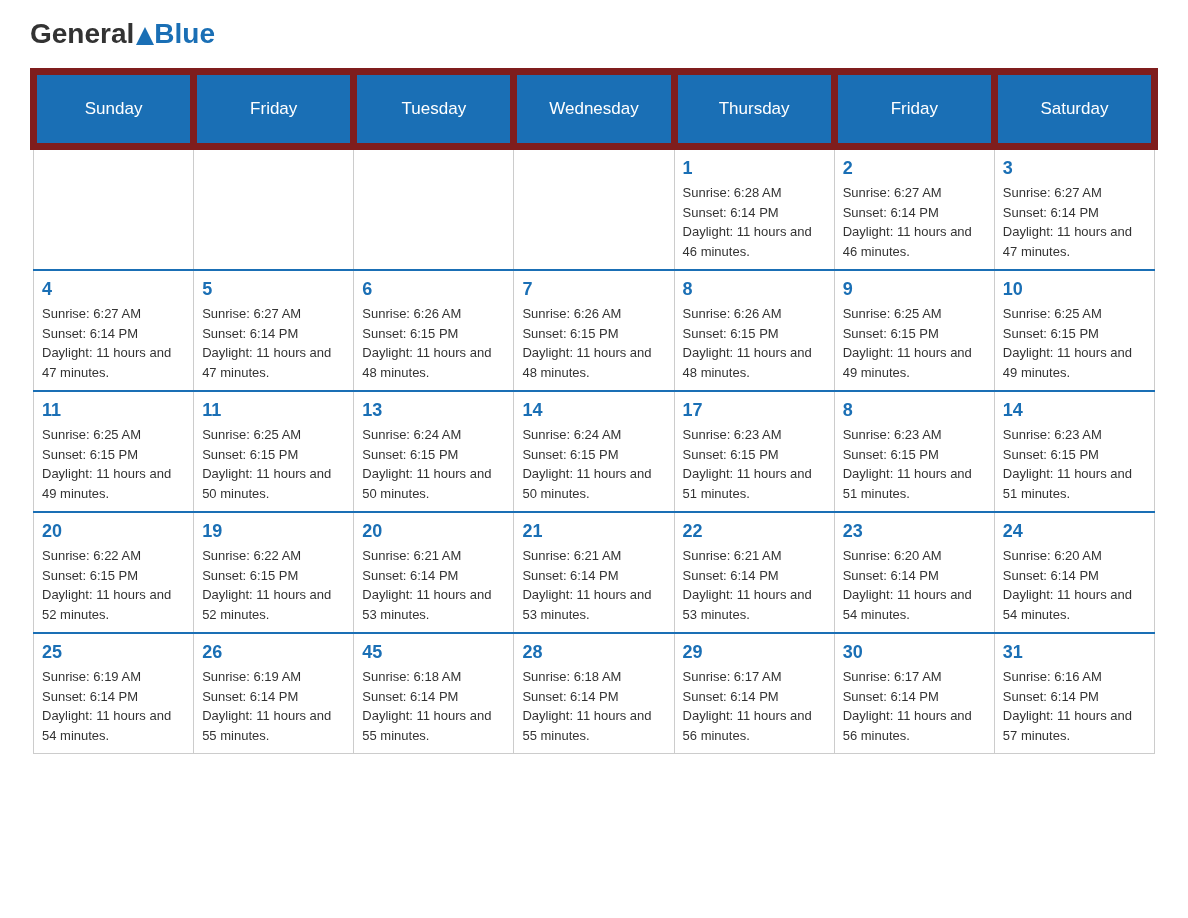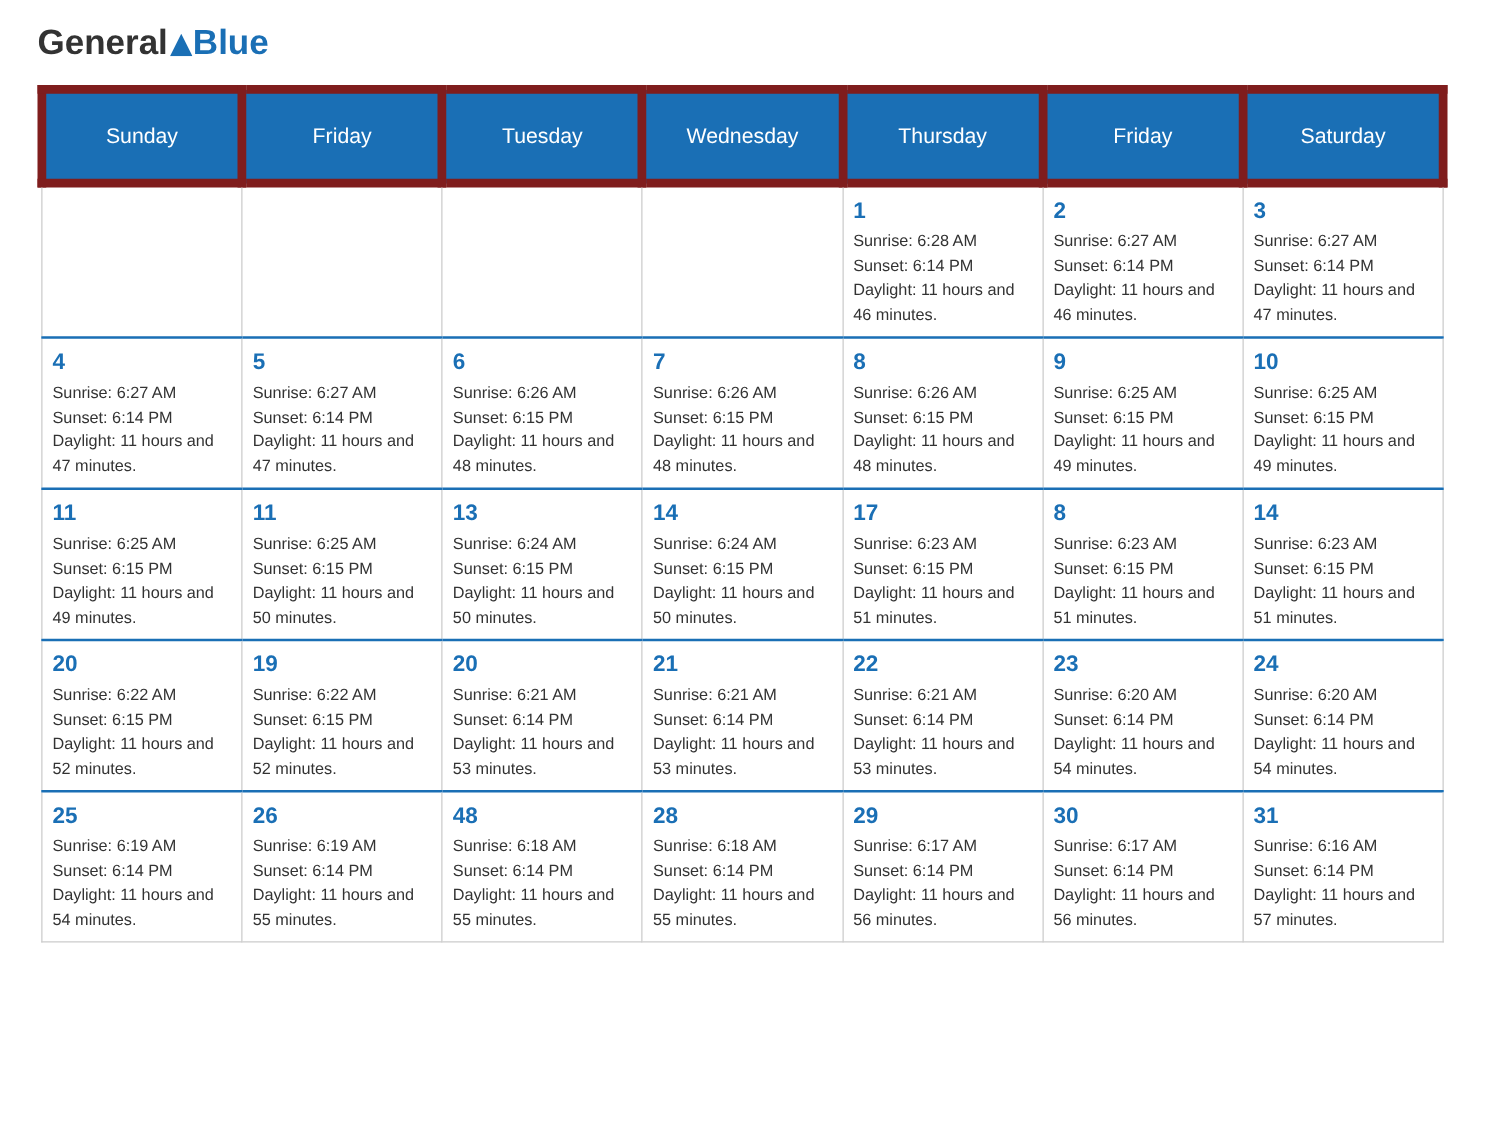--- a/index.html
+++ b/index.html
@@ -283,21 +283,21 @@
 Sunset: 6:14 PM
 Daylight: 11 hours and 54 minutes.</div>
         </td>
         <td>
           <span class="day-number">26</span>
           <div class="day-info" style="white-space: pre-line;">Sunrise: 6:19 AM
 Sunset: 6:14 PM
 Daylight: 11 hours and 55 minutes.</div>
         </td>
         <td>
-          <span class="day-number">48</span>
+          <span class="day-number">45</span>
           <div class="day-info" style="white-space: pre-line;">Sunrise: 6:18 AM
 Sunset: 6:14 PM
 Daylight: 11 hours and 55 minutes.</div>
         </td>
         <td>
           <span class="day-number">28</span>
           <div class="day-info" style="white-space: pre-line;">Sunrise: 6:18 AM
 Sunset: 6:14 PM
 Daylight: 11 hours and 55 minutes.</div>
         </td>

